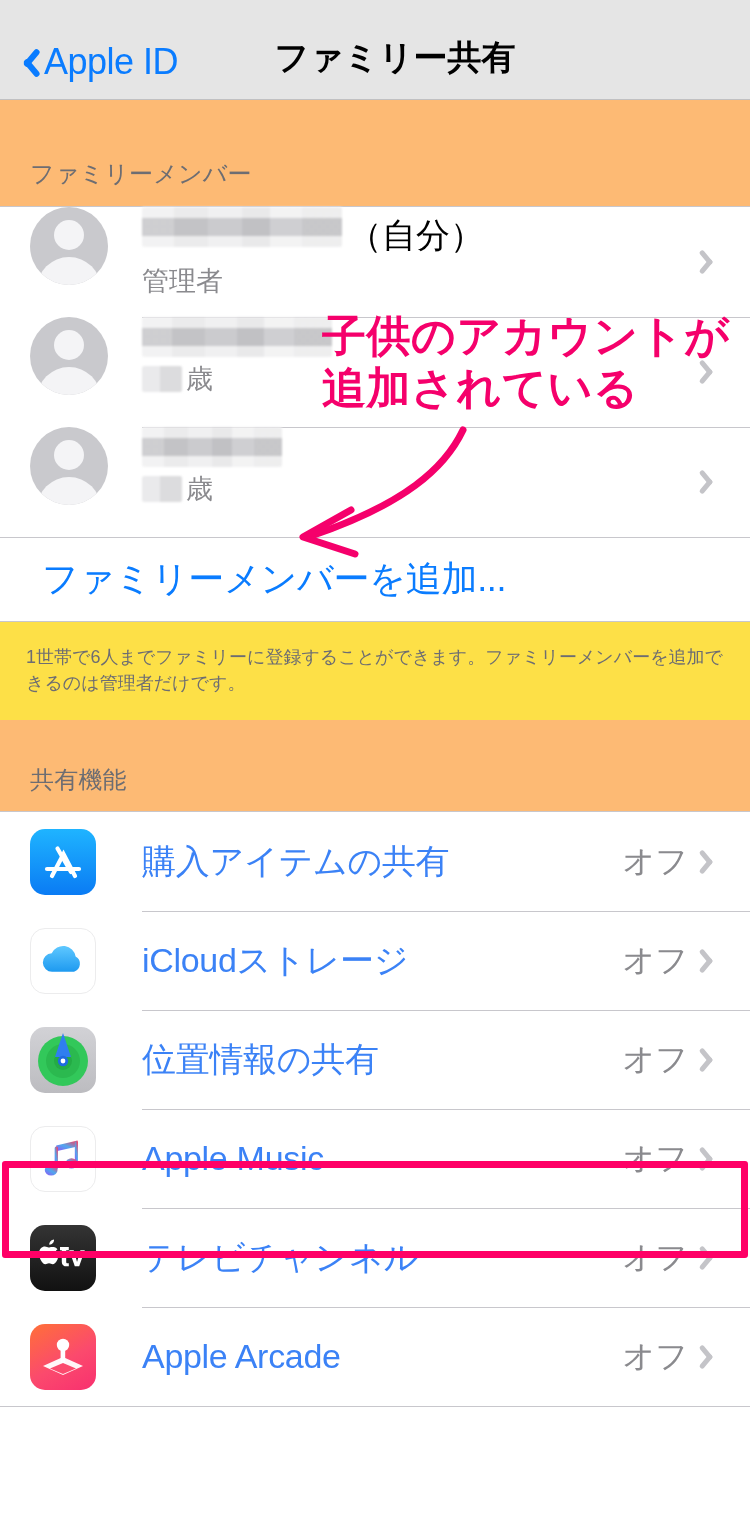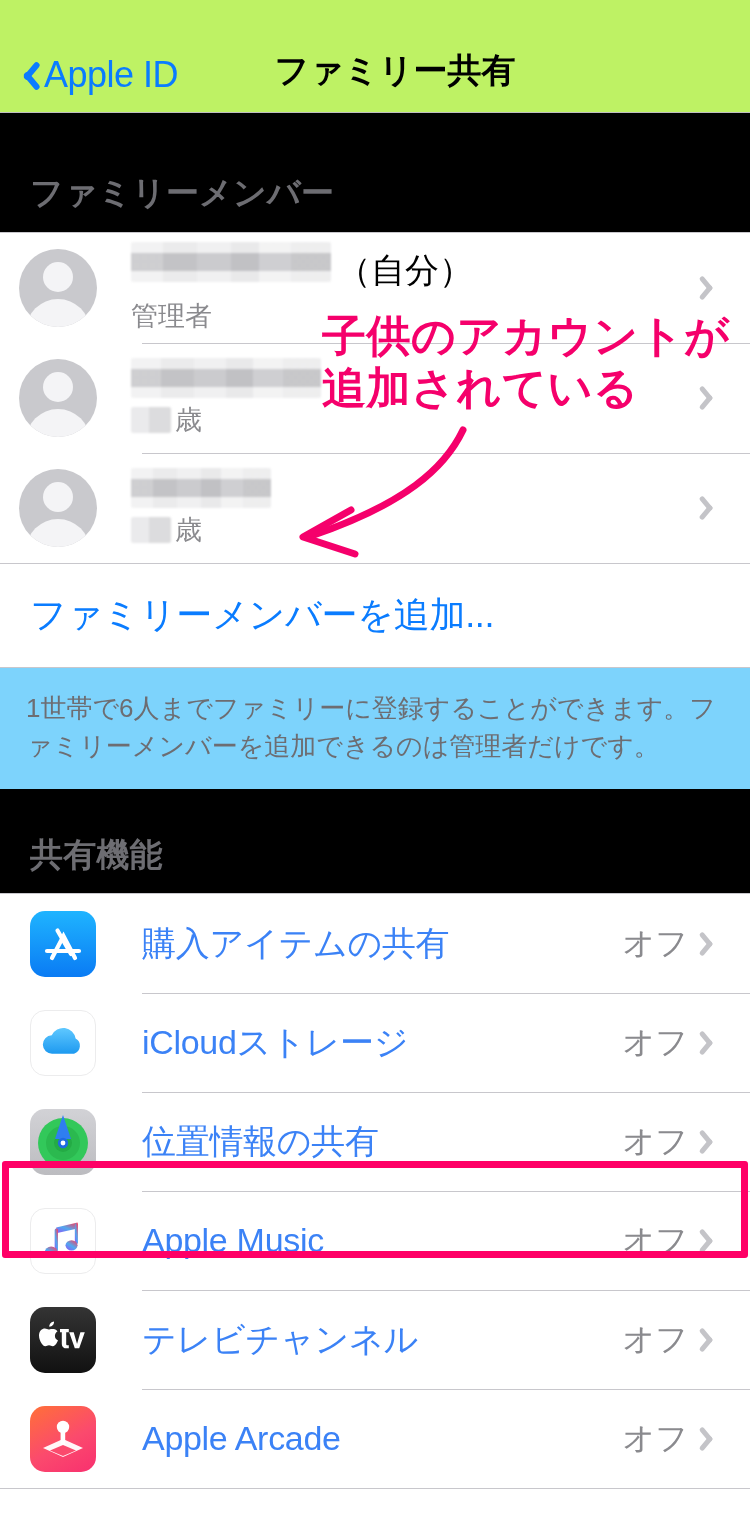--- a/index.html
+++ b/index.html
@@ -8,22 +8,22 @@
     background: #ffffff;
     font-family: "Liberation Sans", "DejaVu Sans", sans-serif;
     -webkit-font-smoothing: antialiased;
     overflow: hidden;
   }
   #screen { position: relative; width: 750px; height: 1540px; background: #fff; }
 
   
   .navbar {
     position: relative;
-    height: 113px;
-    background: #bef264;
+    height: 100px;
+    background: #e5e5e5;
     border-bottom: 1px solid #c0c0c2;
     display: flex; align-items: flex-end;
   }
   .nav-back {
     position: absolute; left: 16px; bottom: 16px;
     display: flex; align-items: center;
     color: #0a7cff; cursor: pointer;
   }
   .nav-back .chev {
     width: 22px; height: 38px; position: relative; margin-right: 6px;
@@ -34,39 +34,38 @@
   }
   .nav-back .chev::before { top: 2px; transform: rotate(40deg); transform-origin: bottom center; }
   .nav-back .chev::after  { top: 17px; transform: rotate(-40deg); transform-origin: top center; }
   .nav-back-label { font-size: 36px; letter-spacing: -0.5px; }
   .nav-title {
     position: absolute; left: 0; right: 0; bottom: 18px;
     text-align: center; font-size: 34px; font-weight: bold; color: #000;
     padding-left: 40px;
   }
   .section-header {
-    background: #000000;
+    background: #fdba74;
     padding: 58px 30px 16px 30px;
-    font-size: 33px; color: #6d6d72;
+    font-size: 24px; color: #6d6d72;
     letter-spacing: 0.2px;
-    font-weight: bold;
   }
   .section-header.tight { padding-top: 44px; padding-bottom: 15px; }
   .section-footer {
-    background: #7dd3fc;
+    background: #fde047;
     padding: 22px 26px 24px 26px;
-    font-size: 26px; color: #6d6d72; line-height: 1.45;
+    font-size: 18px; color: #6d6d72; line-height: 1.45;
   }
 
   
   .list { background: #fff; border-top: 1px solid #c8c7cc; border-bottom: 1px solid #c8c7cc; }
 
   .member-row {
-    position: relative; display: flex; align-items: center;
-    height: 110px; padding-left: 19px; background: #fff; cursor: pointer;
+    position: relative; display: flex; align-items: flex-start;
+    height: 110px; padding-left: 30px; background: #fff; cursor: pointer;
   }
   .member-row + .member-row::before {
     content: ""; position: absolute; left: 142px; right: 0; top: 0;
     height: 1px; background: #c8c7cc;
   }
   .avatar {
     width: 78px; height: 78px; border-radius: 50%;
     background: #c9c9cd; position: relative; overflow: hidden;
     flex: 0 0 78px; margin-right: 34px;
   }
@@ -109,22 +108,22 @@
     width: 17px; height: 30px;
   }
   .chev-right::before, .chev-right::after {
     content:""; position:absolute; left: 4px; width: 5px; height: 17px;
     background: #c4c4c8; border-radius: 2.5px;
   }
   .chev-right::before { top: 0px; transform: rotate(-40deg); transform-origin: bottom center; }
   .chev-right::after  { top: 13px; transform: rotate(40deg); transform-origin: top center; }
 
   .add-row {
-    display: flex; align-items: center; height: 104px;
-    padding-left: 30px; background: #fff; cursor: pointer;
+    display: flex; align-items: center; height: 84px;
+    padding-left: 42px; background: #fff; cursor: pointer;
     border-top: 1px solid #c8c7cc;
   }
   .add-row .label { font-size: 36px; color: #0a7cff; letter-spacing: -0.3px; }
 
   
   .srow {
     position: relative; display: flex; align-items: center;
     height: 99px; padding-left: 30px; background: #fff; cursor: pointer;
   }
   .srow + .srow::before {

